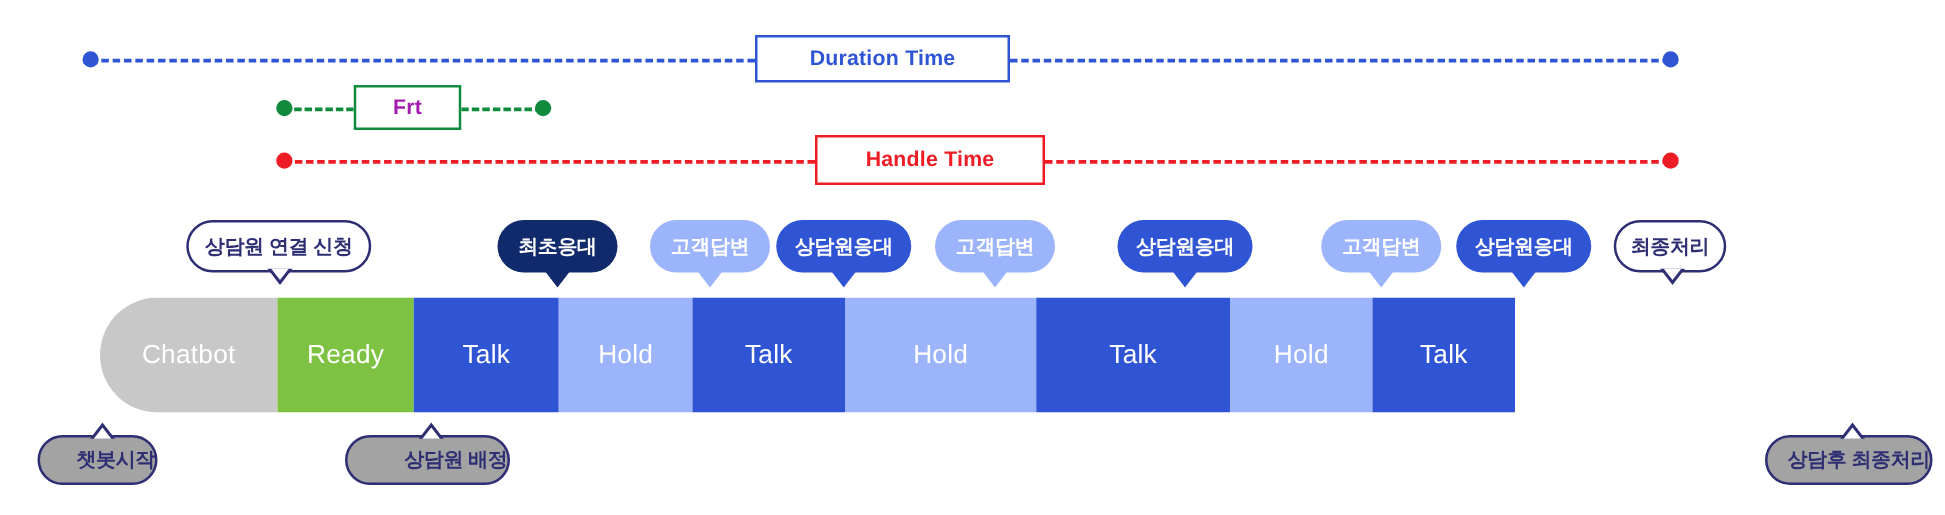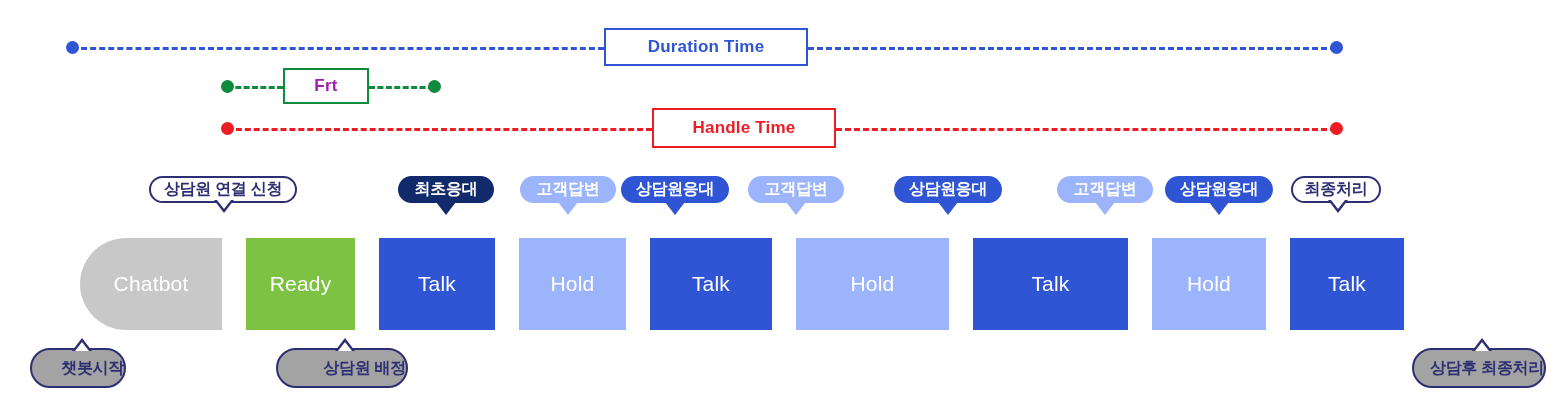--- a/index.html
+++ b/index.html
@@ -21,21 +21,21 @@
   .measure-box{
     position:absolute;display:flex;align-items:center;justify-content:center;
     background:#ffffff;border-width:2.5px;border-style:solid;
     font-weight:bold;letter-spacing:.2px;white-space:nowrap;
     box-sizing:border-box;
   }
 
   
   .pill{
     position:absolute;display:flex;align-items:center;justify-content:center;
-    height:27px;border-radius:21px;box-sizing:border-box;
+    height:42px;border-radius:21px;box-sizing:border-box;
     font-size:16px;font-weight:bold;white-space:nowrap;
     letter-spacing:-.3px;
   }
   .pill .tail{
     position:absolute;bottom:-12px;left:50%;transform:translateX(-50%);
     width:0;height:0;border-left:10px solid transparent;
     border-right:10px solid transparent;border-top-width:13px;border-top-style:solid;
   }
   .pill.outlined{background:#ffffff;border:2.5px solid #2e2f73;color:#2e2f73;}
   .pill.outlined .tail{border-top-color:#2e2f73;}
@@ -59,21 +59,21 @@
   }
   .botpill .tailup::after{
     content:"";position:absolute;left:-7px;top:4px;
     width:0;height:0;border-left:7px solid transparent;
     border-right:7px solid transparent;border-bottom:9px solid #ffffff;
   }
 
   
   #bar{
     position:absolute;left:80px;top:238px;width:1400px;height:92px;
-    border-radius:46px;overflow:hidden;display:flex;gap:24px;
+    border-radius:46px;overflow:hidden;display:flex;
   }
   .seg{
     display:flex;align-items:center;justify-content:center;
     height:100%;color:#ffffff;font-size:21px;letter-spacing:.2px;
     box-sizing:border-box;
   }
 </style>
 </head>
 <body>
 

